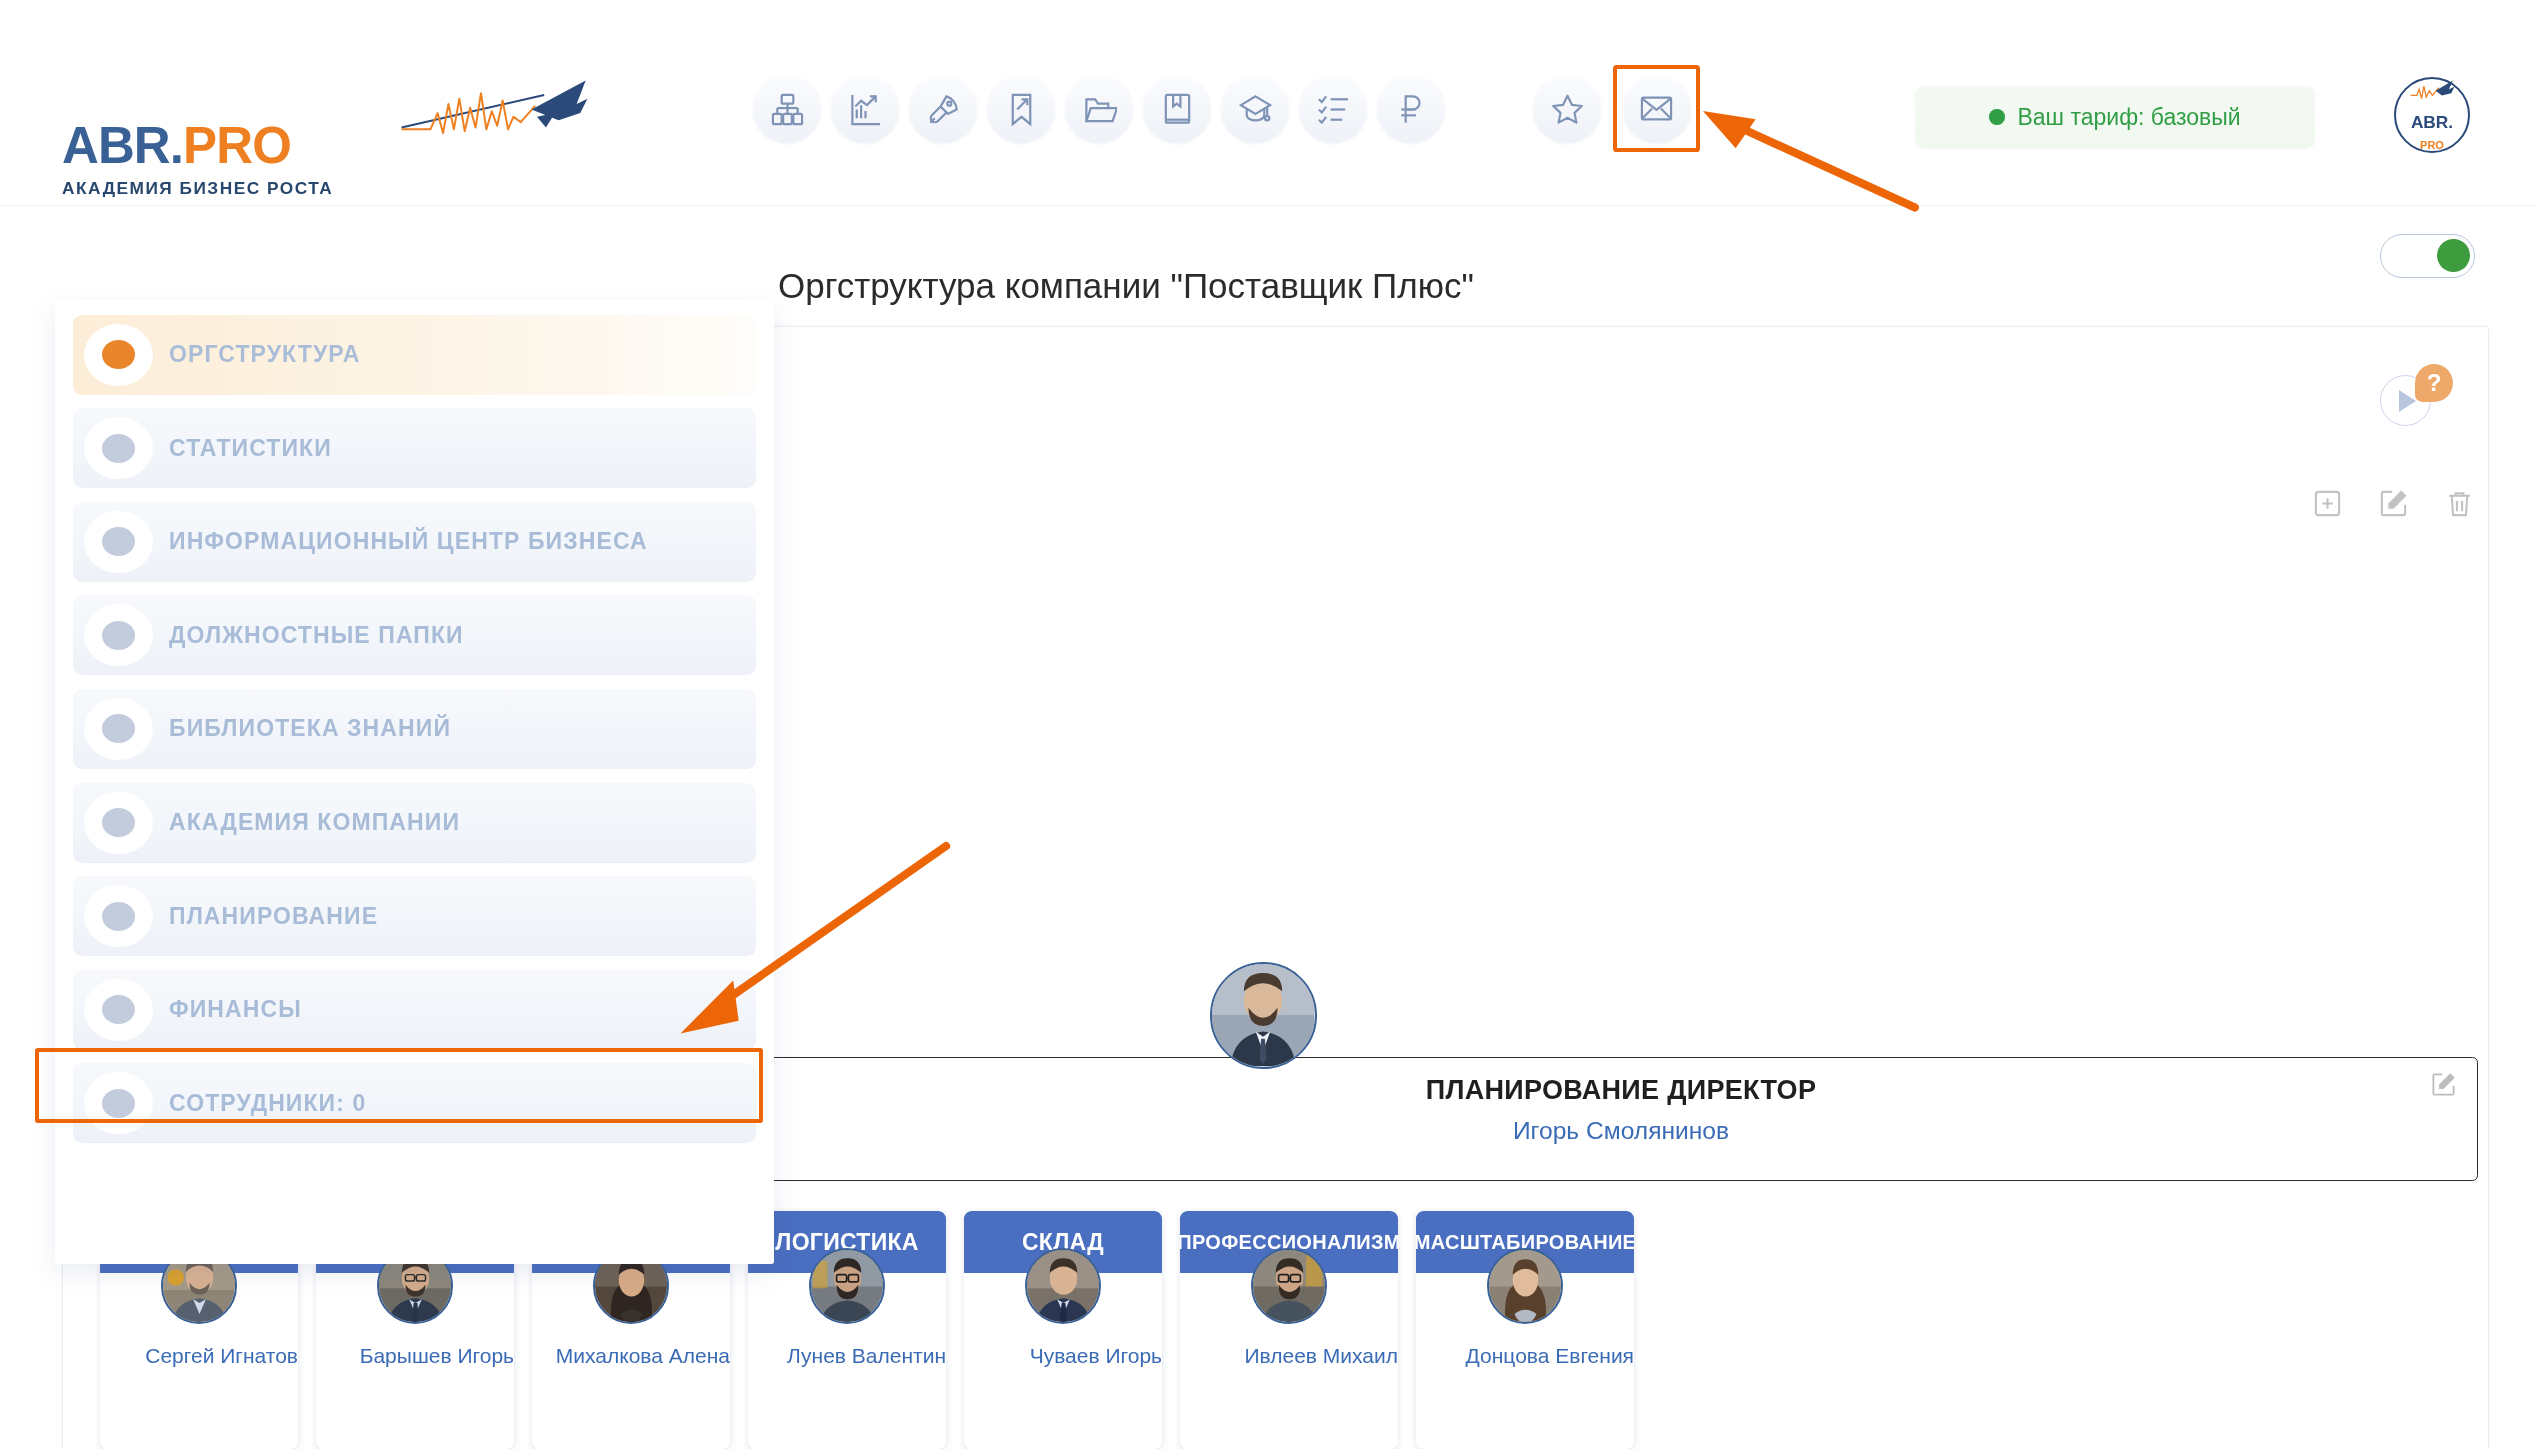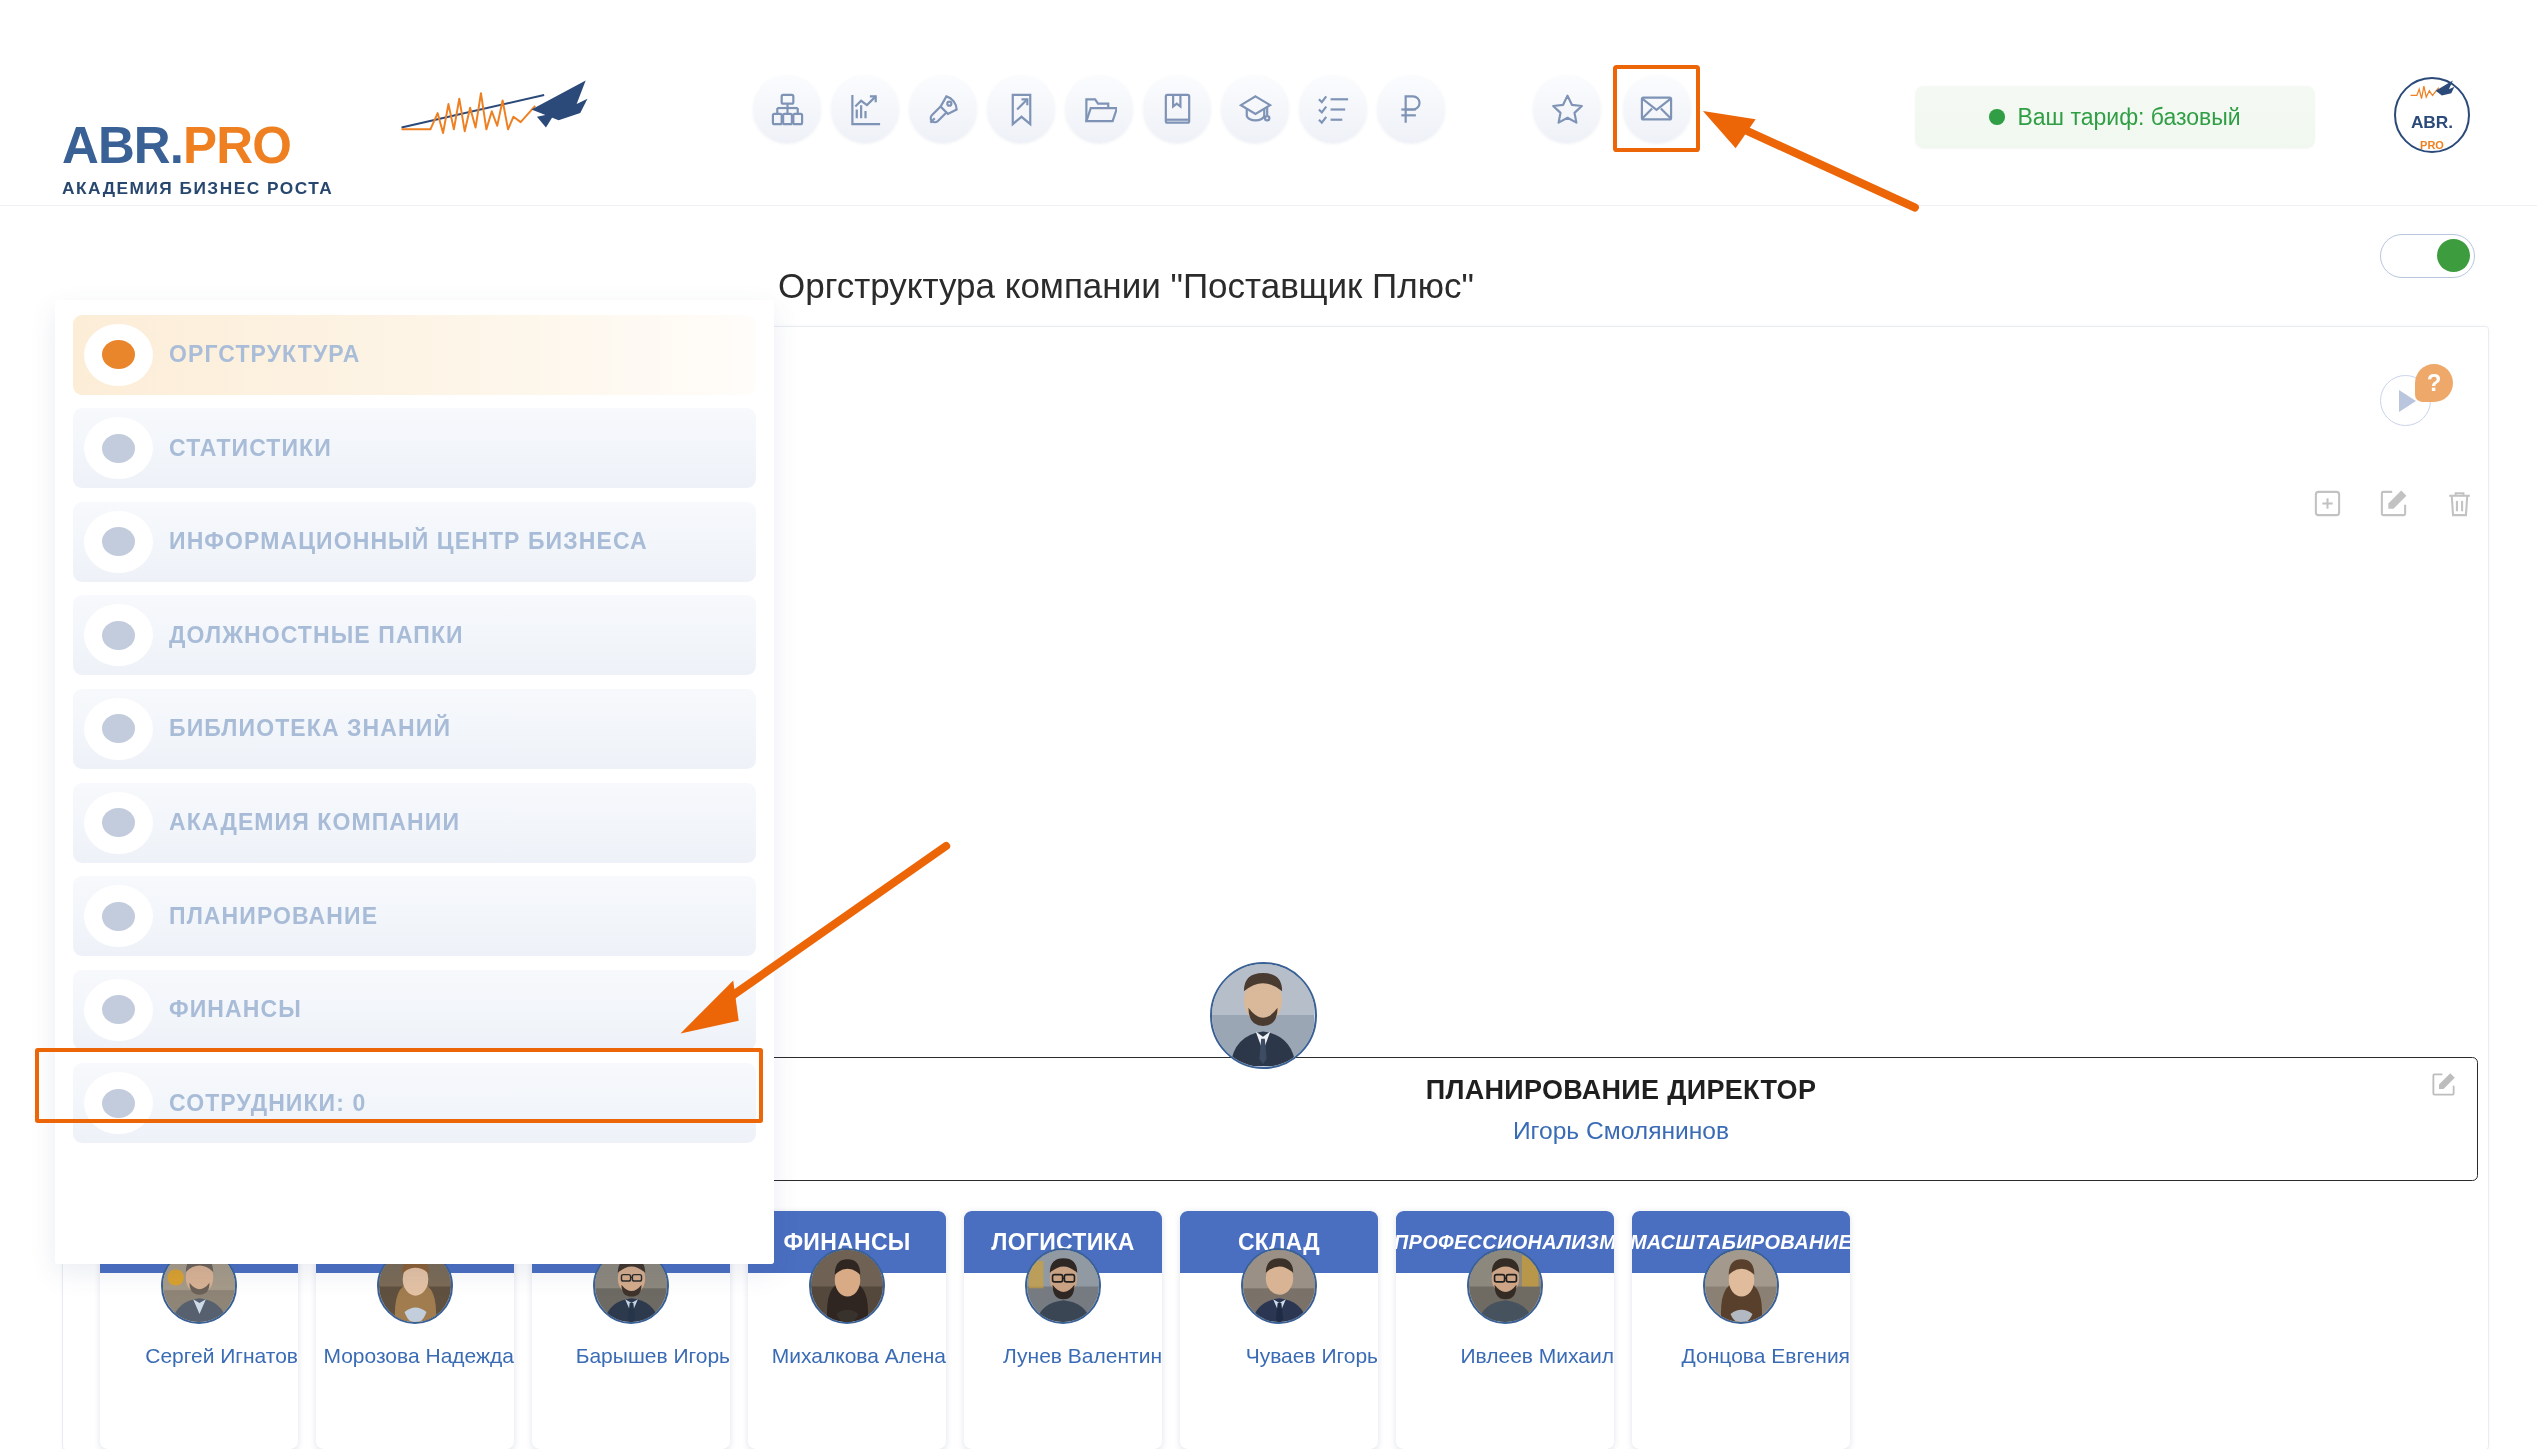--- a/index.html
+++ b/index.html
@@ -129,21 +129,21 @@
     width:198px; height:238px; background:#fff; border-radius:7.3px;
     box-shadow:0 1.8px 6.4px rgba(60,80,130,0.16);
     position:relative; overflow:hidden; flex:none;
   }
   .dept-card.wide { width:218px; }
   .dept-head {
     height:62px; background:#4a6ec0; color:#fff; display:flex;
     align-items:center; justify-content:center; border-radius:7.3px 7.3px 0 0;
     font-size:23px; font-weight:800; letter-spacing:0.3px; white-space:nowrap;
   }
-  .dept-head.small { font-size:20px;font-style:italic; }
+  .dept-head.small { font-size:20px; }
   .dept-avatar {
     width:76px; height:76px; border-radius:50%; border:2.7px solid #3a6196;
     overflow:hidden; margin:-25.5px auto 0; background:#cfd8e4; position:relative; z-index:3;
   }
   .dept-name { text-align:right; font-size:21px; color:#3a6bb5; margin-top:20px; }
 
   
   .side-panel {
     position:absolute; left:55px; top:300px; width:719px; height:964px;
     background:#ffffff; box-shadow:0 9px 27px rgba(60,80,130,0.10);
@@ -374,34 +374,20 @@
           <ellipse cx="40" cy="30" rx="15" ry="18" fill="#d8b193"></ellipse>
           <path d="M25 24 q15 -14 30 0 q0 -16 -15 -16 q-15 0 -15 16z" fill="#6b6158"></path>
           <path d="M29 36 q11 14 22 0 q0 13 -11 13 q-11 0 -11 -13z" fill="#6b6158"></path>
           <path d="M10 80 q4 -24 30 -27 q26 3 30 27 z" fill="#56606e"></path>
           <path d="M33 54 L40 70 L47 54 L40 58 z" fill="#cfdae8"></path>
         </svg>
       </div>
       <div class="dept-name">Сергей Игнатов</div>
     </div>
 
-    <div class="dept-card">
-      <div class="dept-head"></div>
-      <div class="dept-avatar">
-        <svg width="73" height="73" viewBox="0 0 80 80">
-          <rect width="80" height="80" fill="#5f503f"></rect>
-            <rect width="80" height="40" fill="#7a6a55"></rect>
-          <path d="M18 80 q-4 -45 22 -45 q26 0 22 45 z" fill="#a07c4e"></path>
-          <ellipse cx="40" cy="32" rx="14" ry="18" fill="#e3c1a3"></ellipse>
-          <path d="M25 26 q15 -13 30 0 q0 -16 -15 -16 q-15 0 -15 16z" fill="#8a5f33"></path>
-          <path d="M28 68 q12 -10 24 0 q-4 12 -12 12 q-8 0 -12 -12z" fill="#c3cedd"></path>
-        </svg>
-      </div>
-      <div class="dept-name">Морозова Надежда</div>
-    </div>
 
     <div class="dept-card">
       <div class="dept-head">КОММЕРЧЕСКИЙ</div>
       <div class="dept-avatar">
         <svg width="73" height="73" viewBox="0 0 80 80">
           <rect width="80" height="80" fill="#6d6a63"></rect>
             <rect width="80" height="42" fill="#8c877c"></rect>
           <path d="M24 0 L34 26 L46 26 L56 0 z" fill="#d6a22a" opacity="0.75"></path>
           <ellipse cx="40" cy="31" rx="15" ry="18" fill="#d3ab8b"></ellipse>
           <path d="M25 25 q15 -14 30 0 q0 -16 -15 -16 q-15 0 -15 16z" fill="#3f342c"></path>

